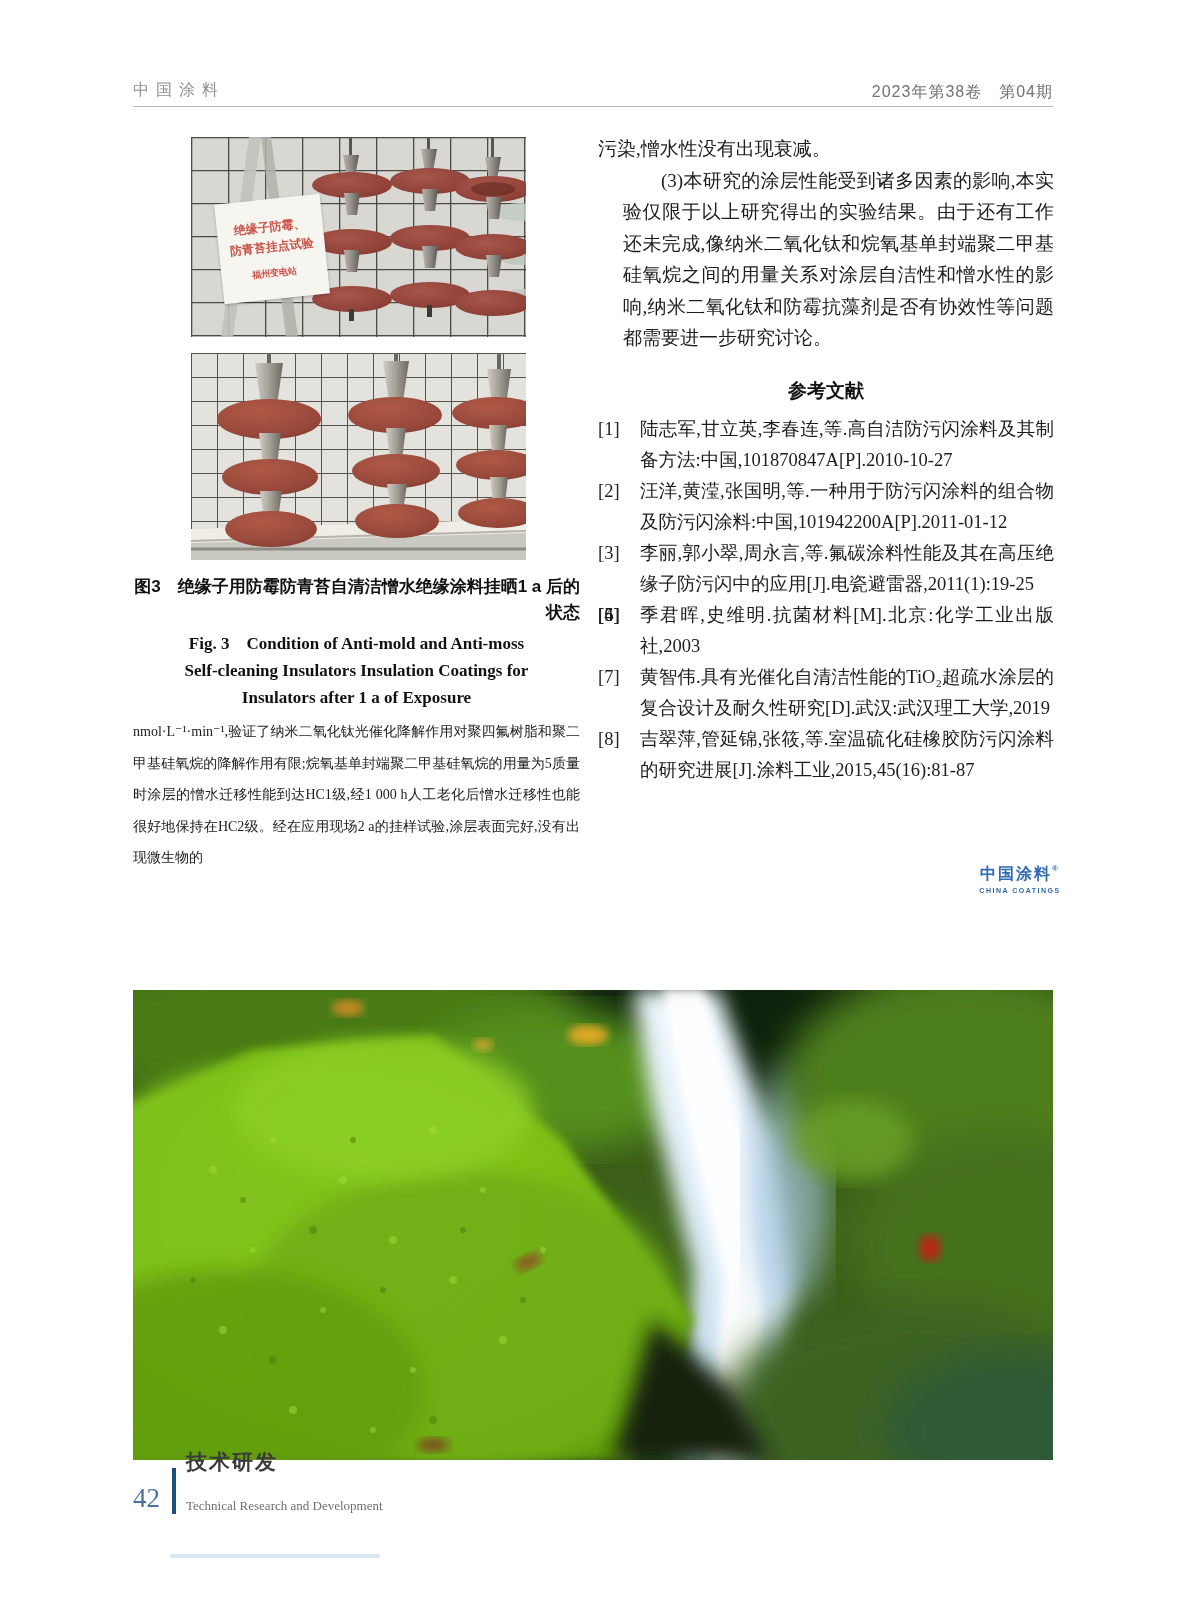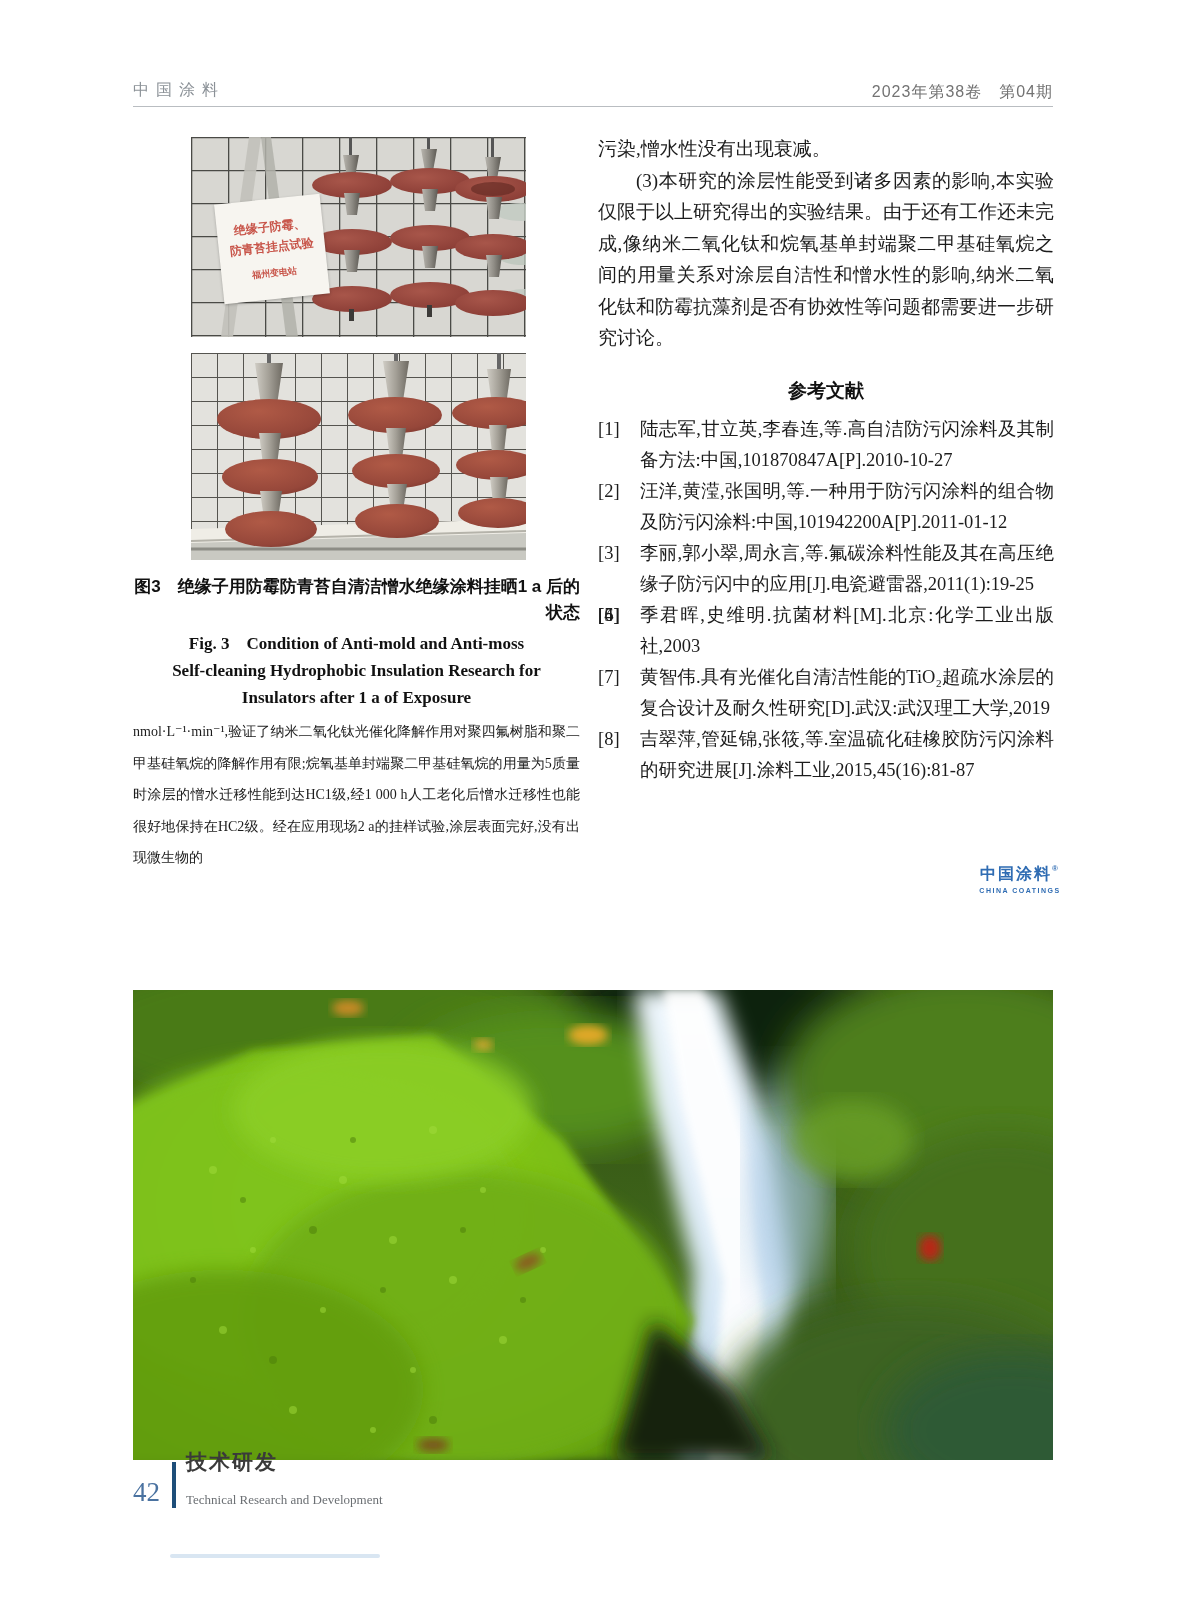--- a/index.html
+++ b/index.html
@@ -51,21 +51,21 @@
     margin-top:4px; font-family:"Liberation Serif","DejaVu Serif",serif;
     font-weight:bold; font-size:17px; line-height:27px; color:#111;
   }
   
   .left-body {
     position:absolute; left:133px; top:716px; width:447px;
     font-size:14px; line-height:31.5px; text-align:justify; color:#1c1c1c;
   }
   .right-col { position:absolute; left:598px; top:133px; width:456px; }
   .r-para { font-size:19px; line-height:31.5px; text-align:justify; color:#1c1c1c; }
-  .r-para.indent { text-indent:2em; }
+  .r-para.indent { text-indent:2em;margin-left:25px; }
   .ref-title {
     margin-top:24px; text-align:center; font-weight:bold; font-size:19px; color:#111;font-family:Liberation Serif, serif;
   }
   .ref-list { list-style:none; margin-top:10px; }
   .ref-item {
     position:relative; padding-left:42px; font-size:18.5px; line-height:31px;
     text-align:justify; color:#1c1c1c;
   }
   .ref-num { position:absolute; left:0; top:0; }
   
@@ -90,21 +90,21 @@
     font-family:"Liberation Serif","DejaVu Serif",serif;
     font-size:27px; color:#4a72a0; margin-top:10px; margin-right:12px;
   }
   .footer-bar { width:4px; height:46px; background:#1e4e79; margin-right:10px; }
   .footer-section-cn {
     font-family:"Liberation Sans","DejaVu Sans",sans-serif;
     font-weight:bold; font-size:21px; color:#3a3a3a; letter-spacing:2px;
   }
   .footer-section-en {
     font-family:"Liberation Serif","DejaVu Serif",serif;
-    font-size:13px; color:#6b6f73; margin-top:16px;
+    font-size:13px; color:#6b6f73; margin-top:22px;
   }
   .footer-underline {
     position:absolute; left:170px; top:1554px; width:210px; height:4px;
     background:#d9e6f2; border-radius:2px;
   }
 </style>
 </head>
 <body>
 
 <div class="page">
@@ -233,21 +233,21 @@
         <path d="M299 124 L317 124 L314 150 L302 150 Z" fill="url(#capMetalB)"></path>
         <ellipse cx="307" cy="160" rx="40" ry="15" fill="url(#discRedB)"></ellipse>
       </g>
     </svg>
   </div>
 
   <div class="caption">
     <div class="caption-cn">图3　绝缘子用防霉防青苔自清洁憎水绝缘涂料挂晒1 a 后的状态</div>
     <div class="caption-en">
       <div>Fig. 3　Condition of Anti-mold and Anti-moss</div>
-      <div>Self-cleaning Hydrophobic Insulation Research for</div>
+      <div>Self-cleaning Insulators Insulation Coatings for</div>
       <div>Insulators after 1 a of Exposure</div>
     </div>
   </div>
 
   <div class="left-body">nmol·L⁻¹·min⁻¹,验证了纳米二氧化钛光催化降解作用对聚四氟树脂和聚二甲基硅氧烷的降解作用有限;烷氧基单封端聚二甲基硅氧烷的用量为5质量时涂层的憎水迁移性能到达HC1级,经1 000 h人工老化后憎水迁移性也能很好地保持在HC2级。经在应用现场2 a的挂样试验,涂层表面完好,没有出现微生物的</div>
 
   <div class="right-col">
     <p class="r-para">污染,憎水性没有出现衰减。</p>
     <p class="r-para indent">(3)本研究的涂层性能受到诸多因素的影响,本实验仅限于以上研究得出的实验结果。由于还有工作还未完成,像纳米二氧化钛和烷氧基单封端聚二甲基硅氧烷之间的用量关系对涂层自洁性和憎水性的影响,纳米二氧化钛和防霉抗藻剂是否有协效性等问题都需要进一步研究讨论。</p>
     <div class="ref-title">参考文献</div>

